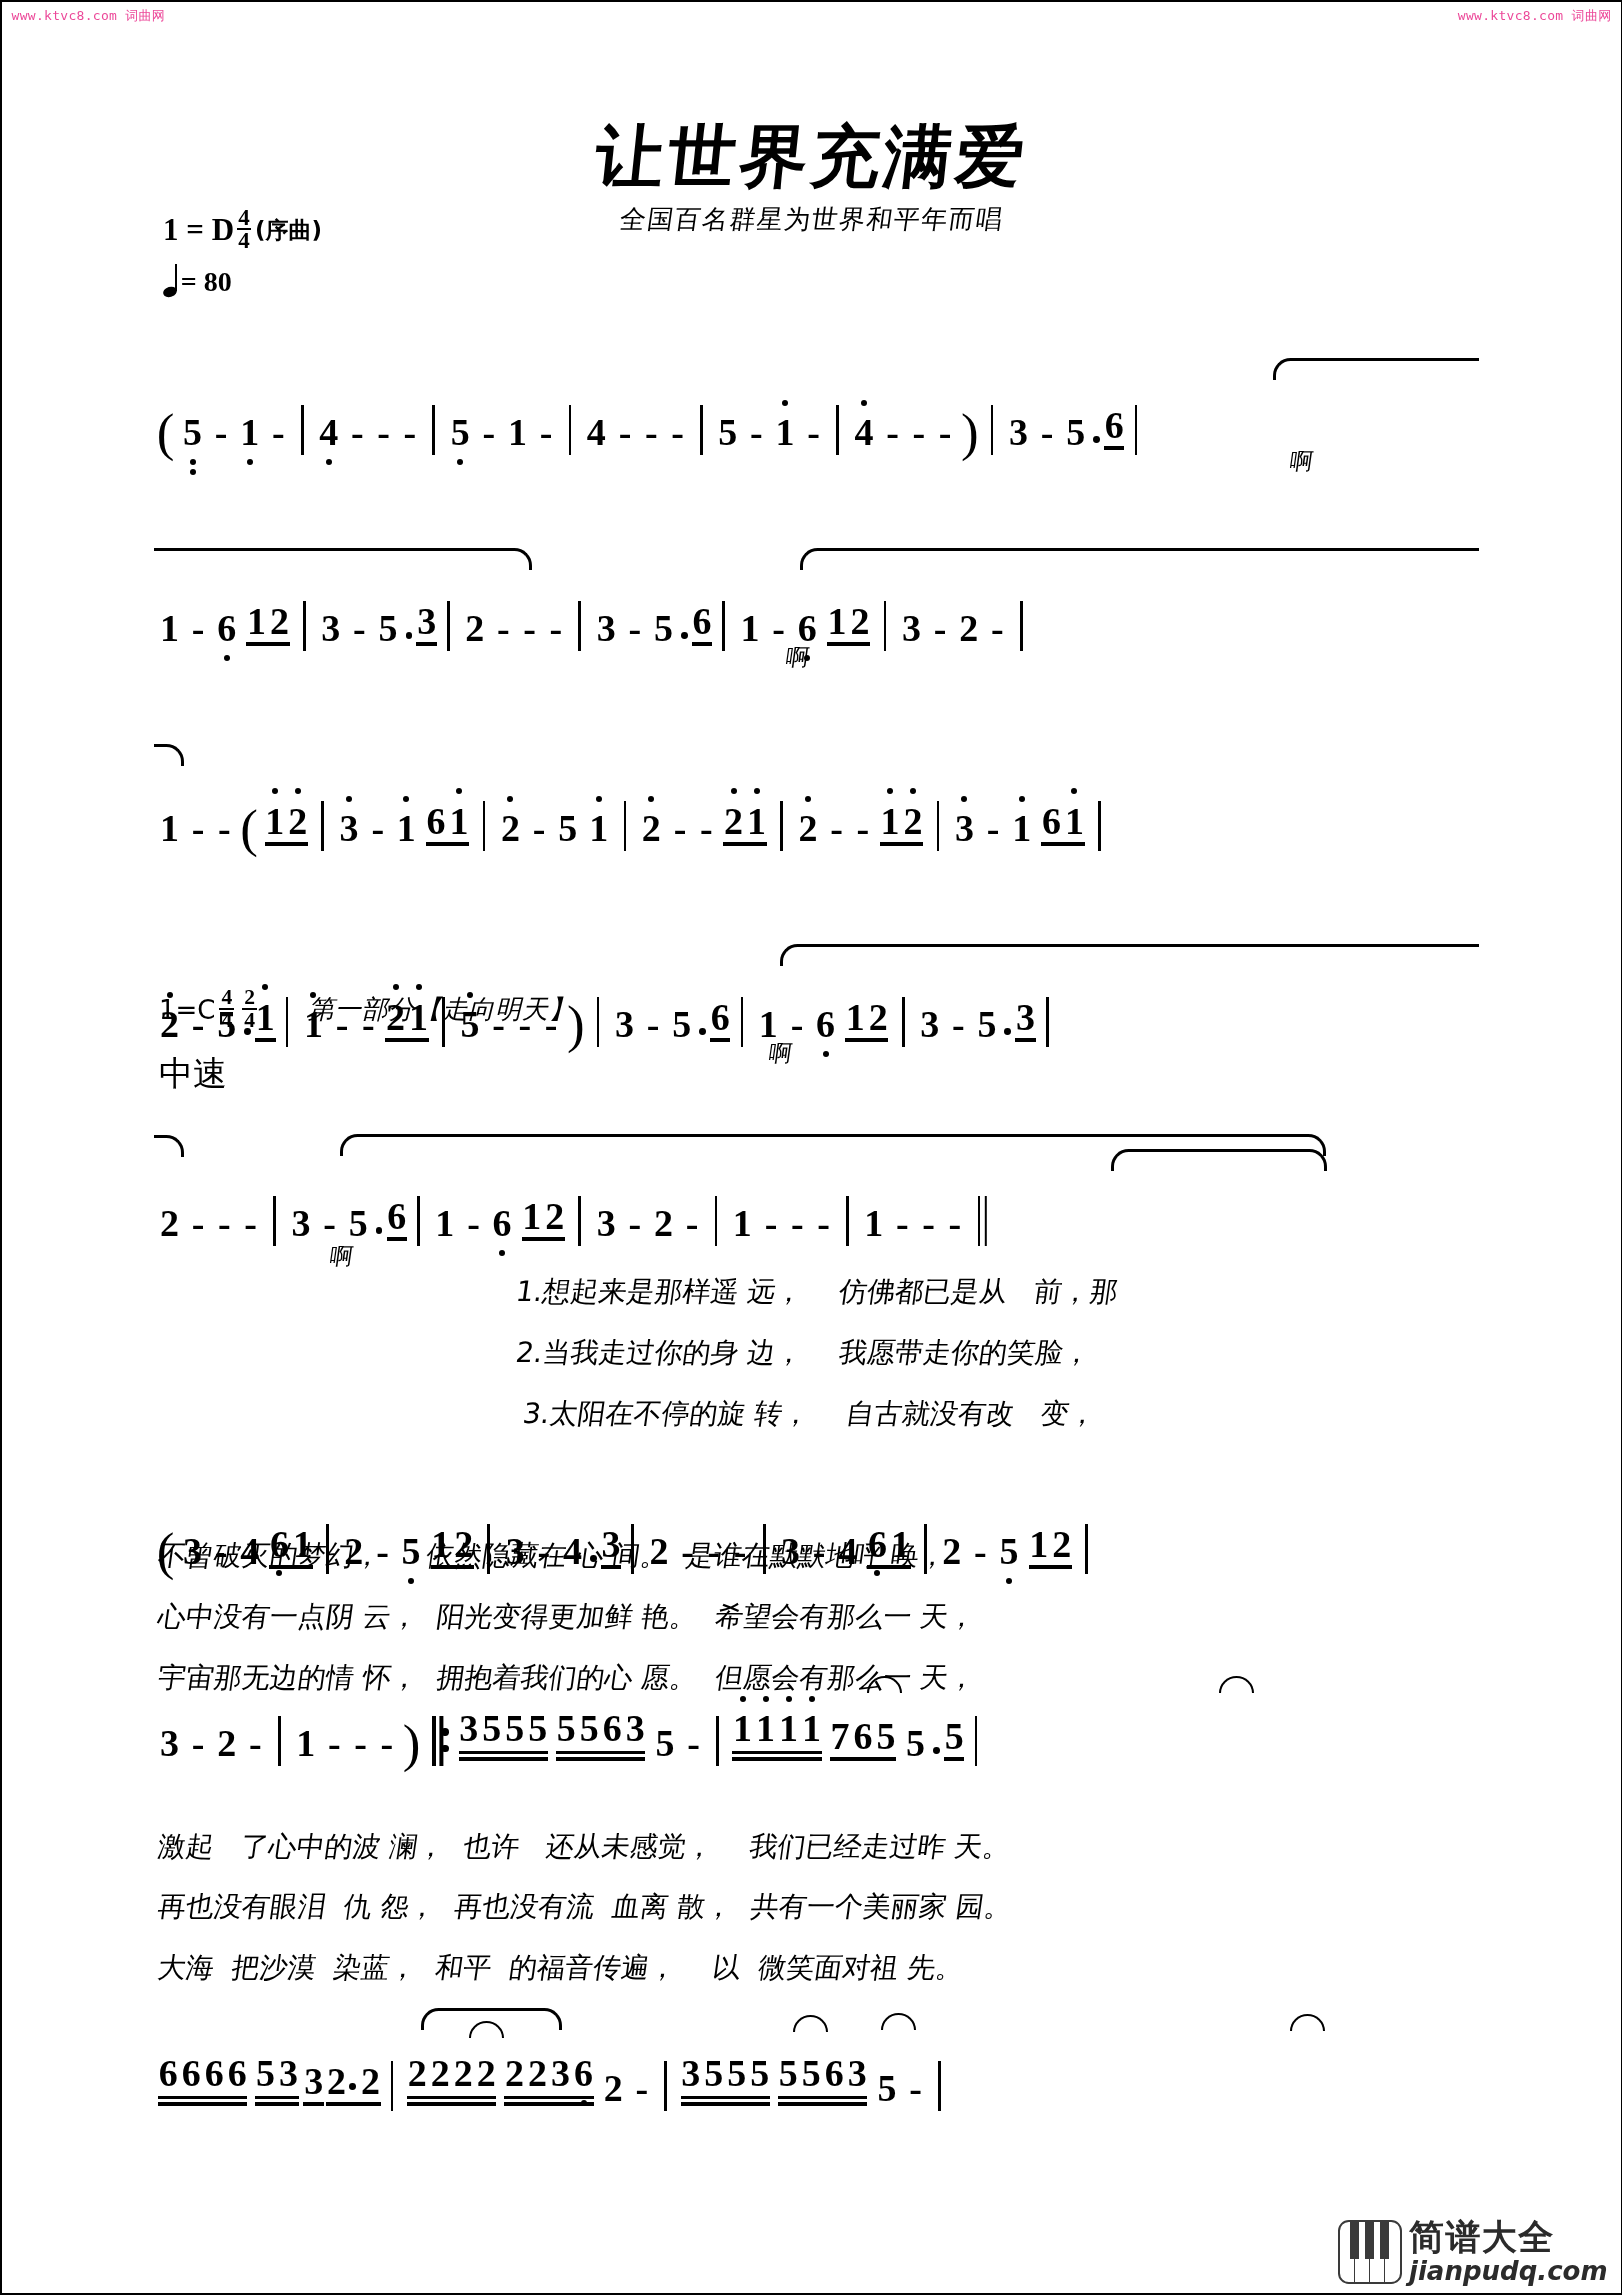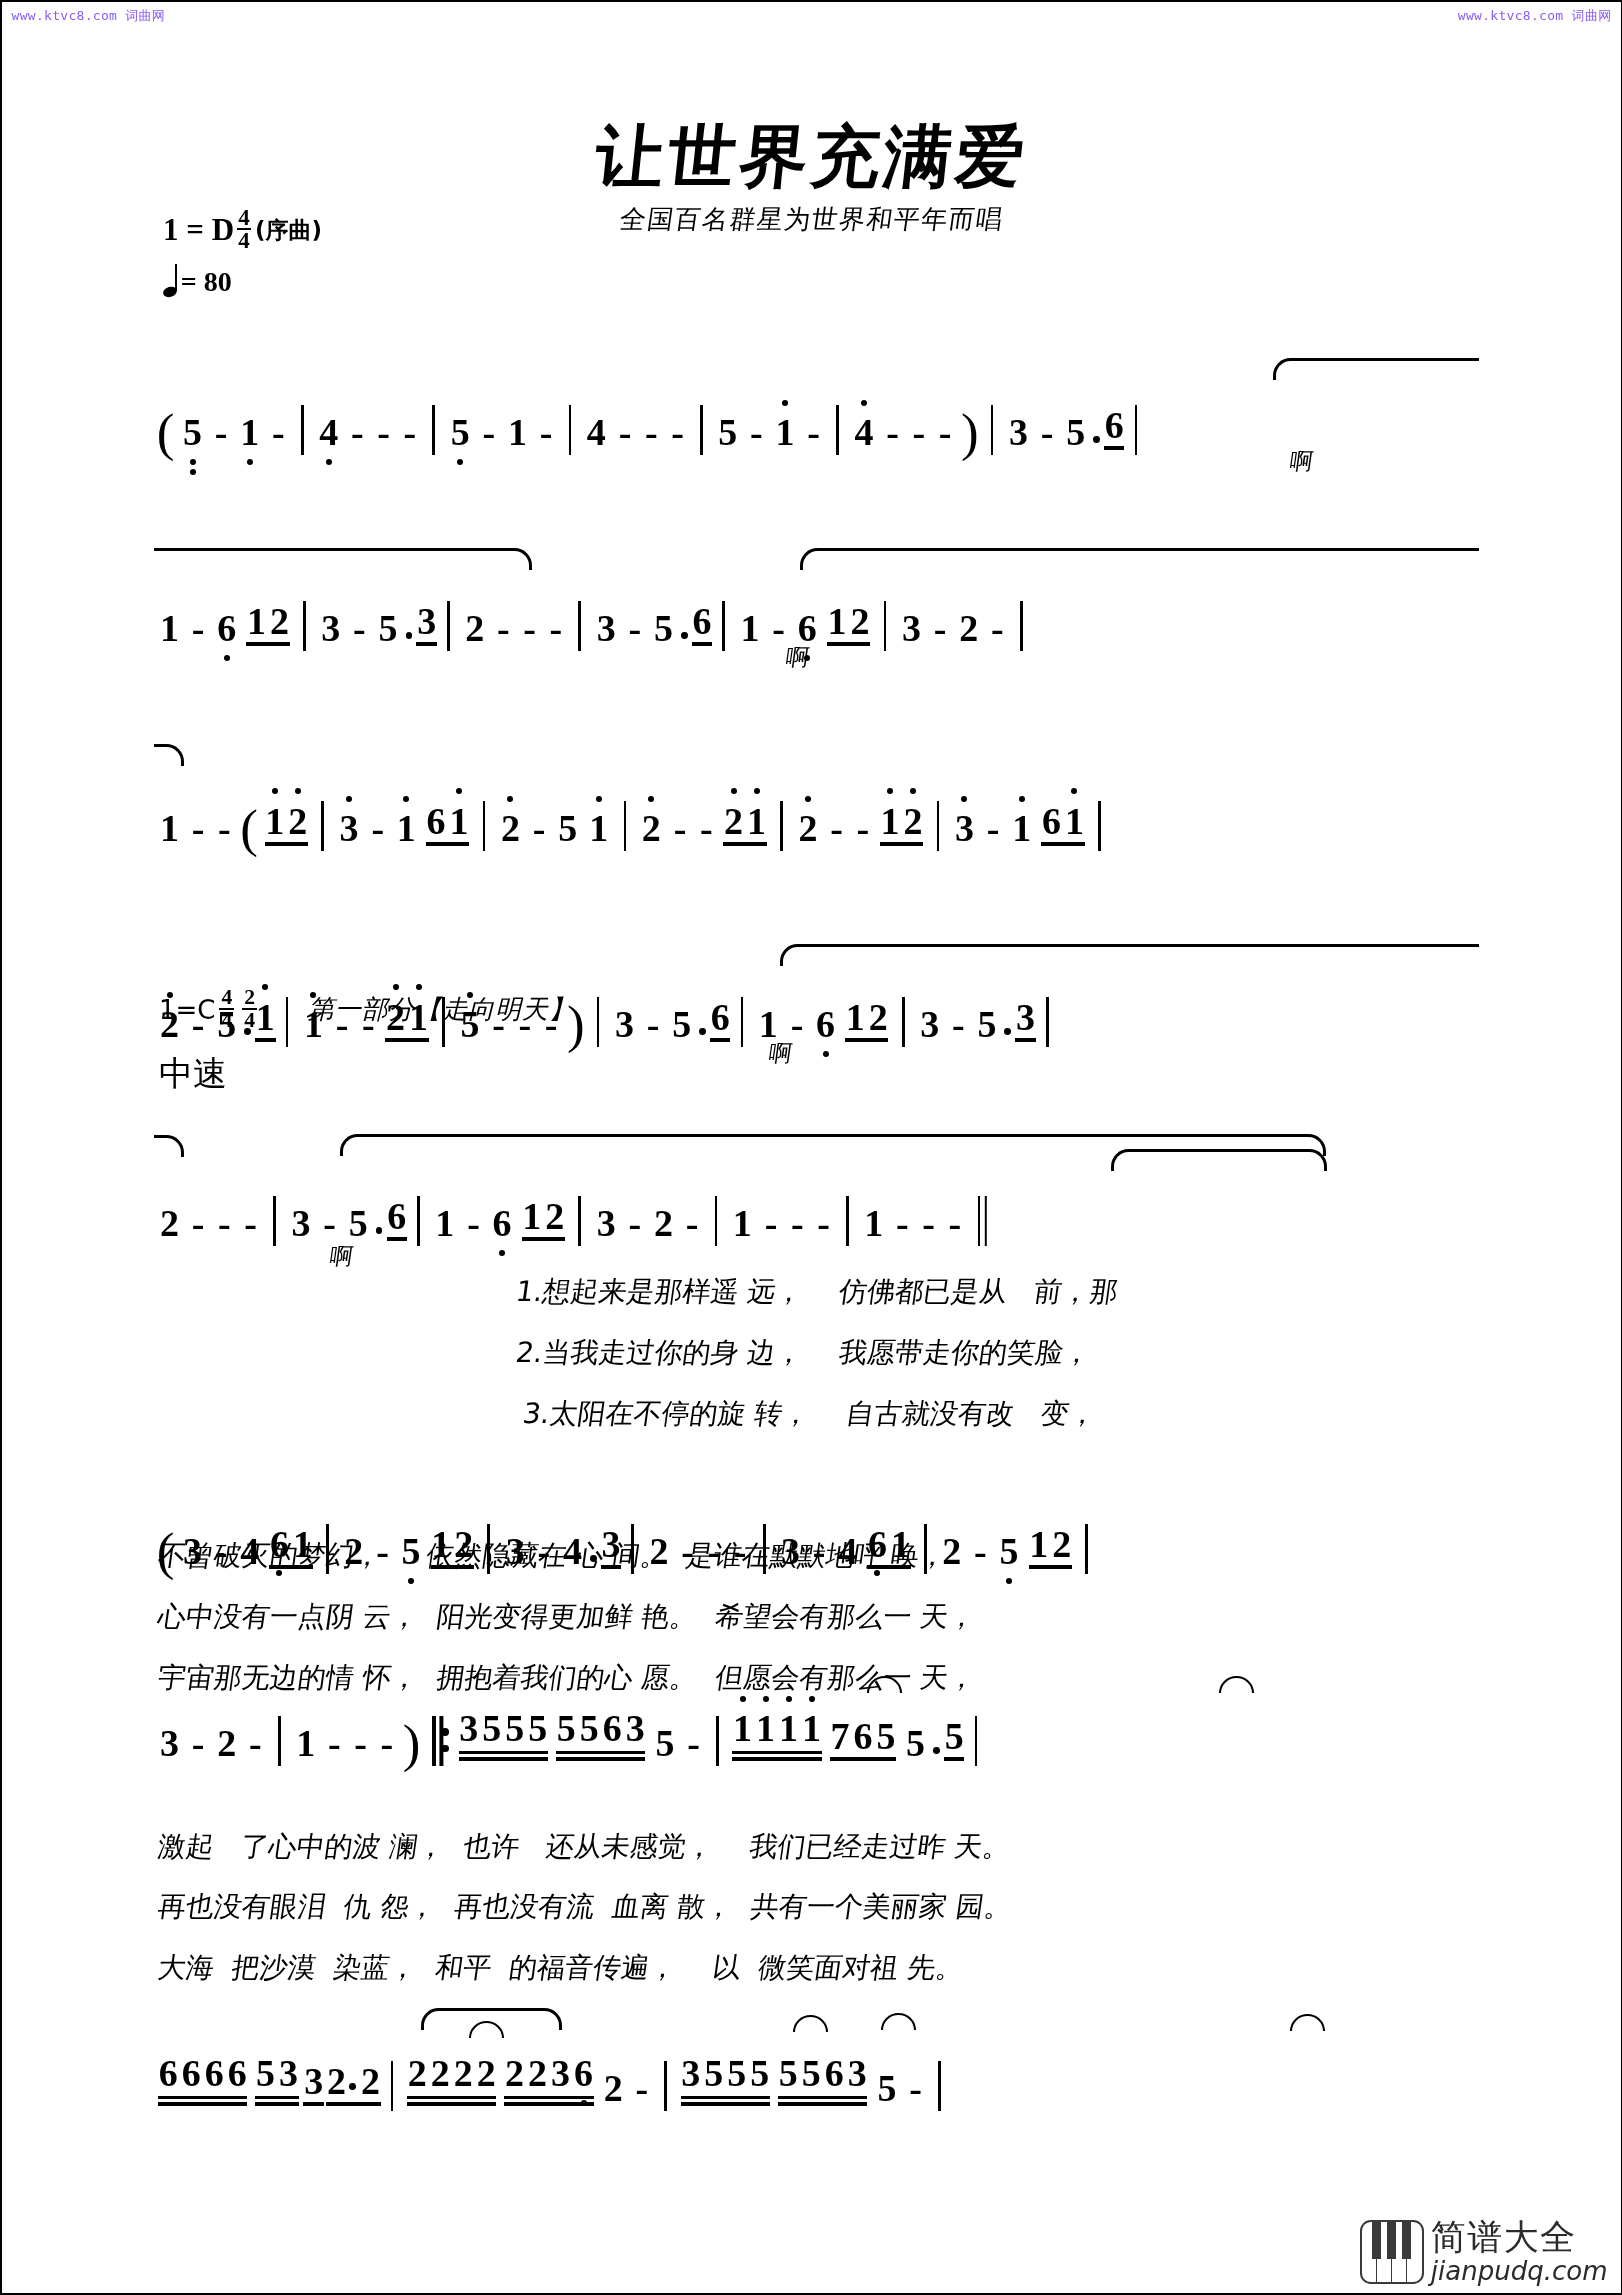--- a/index.html
+++ b/index.html
@@ -13,21 +13,21 @@
   }
   .page{
     position:absolute;inset:0;
     border:2px solid #000;
     box-sizing:border-box;
   }
   
   .wm{
     position:absolute;top:5.4px;
     font-family:"DejaVu Sans Mono", monospace;
-    font-size:13px;letter-spacing:0.3px;color:#8b5cf6;white-space:nowrap;
+    font-size:13px;letter-spacing:0.3px;color:#ec4899;white-space:nowrap;
   }
   .wm-left{left:9.5px;}
   .wm-right{right:9.5px;}
 
   
   .header{position:absolute;left:0;right:0;top:115px;height:223px;}
 
   .keyblock{position:absolute;left:161px;top:68px;}
   .keyline{display:flex;align-items:center;font-size:31px;font-weight:bold;font-family:"Liberation Serif",serif;margin-top:23px;}
   .frac{display:inline-flex;flex-direction:column;align-items:center;line-height:.92;margin:0 2.7px;font-size:23px;font-weight:bold;position:relative;top:-1.4px;}
@@ -114,21 +114,21 @@
   .sec-name{font-size:26px;margin-left:47px;letter-spacing:0.7px;font-style:italic;}
   .sec-speed{font-size:34px;margin-top:20px;}
   
   .lyrics{position:absolute;font-family:"DejaVu Sans",sans-serif;font-size:28px;white-space:pre;transform:skewX(-8deg);}
 
   
   .logo{position:absolute;right:13.5px;bottom:9.5px;display:flex;align-items:flex-end;}
   .keys{width:60px;height:60px;border-radius:10.8px;background:#fff;border:2px solid #3a3a3a;position:relative;overflow:hidden;margin-right:6.8px;}
   .keys .wk{position:absolute;top:0;bottom:0;width:25%;border-right:1.4px solid #3a3a3a;box-sizing:border-box;}
   .keys .bk{position:absolute;top:0;height:62%;width:15%;background:#3a3a3a;}
-  .logo-txt{display:flex;flex-direction:column;line-height:1;}
+  .logo-txt{display:flex;flex-direction:column;line-height:1;font-weight:bold;}
   .logo-cn{font-family:"DejaVu Sans",sans-serif;font-size:35px;letter-spacing:1.4px;color:#2b2b2b;}
   .logo-en{font-family:"DejaVu Sans",sans-serif;font-style:italic;font-size:26px;color:#2b2b2b;margin-top:2.7px;}
 </style>
 </head>
 <body>
 
 <div class="page">
 
   <div class="wm wm-left">www.ktvc8.com 词曲网</div>
   <div class="wm wm-right">www.ktvc8.com 词曲网</div>

